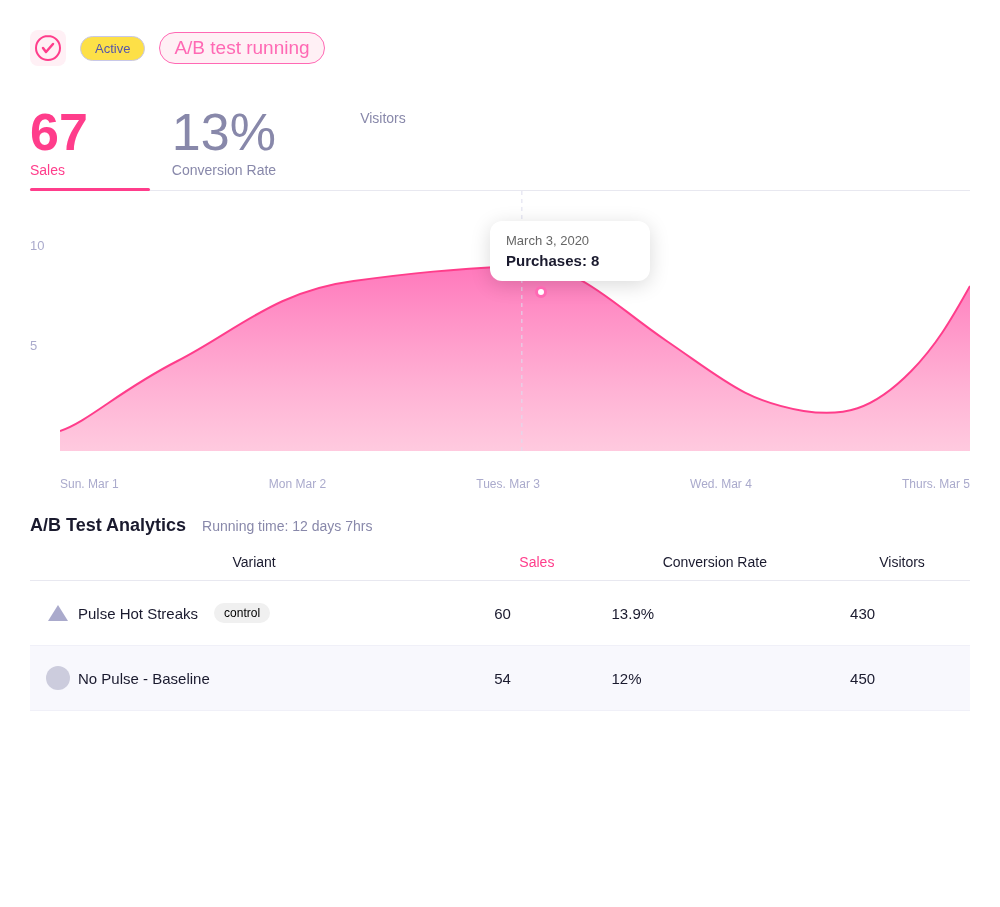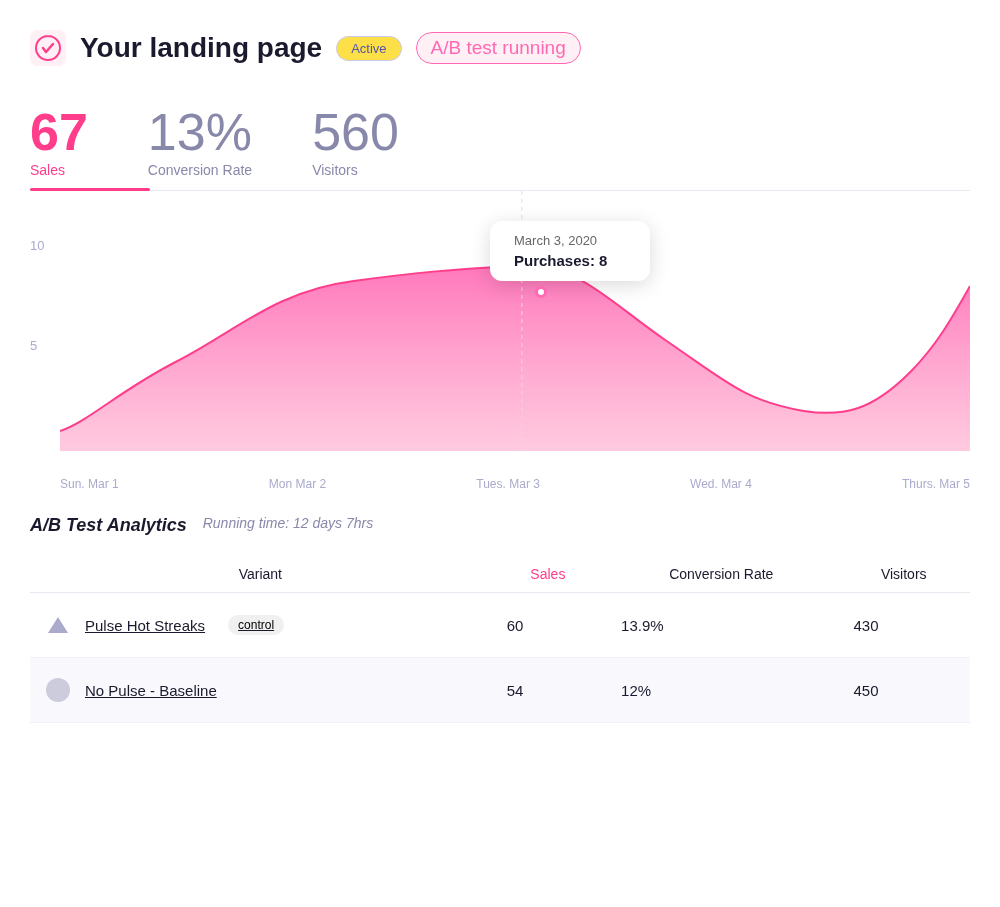--- a/index.html
+++ b/index.html
@@ -51,21 +51,21 @@
       color: #ff69b4;
       border-radius: 20px;
       padding: 4px 14px;
       font-size: 19px;
       font-weight: 500;
     }
 
     
     .stats-row {
       display: flex;
-      gap: 60px;
+      gap: 84px;
       padding: 20px 0 10px;
     }
 
     .stat-item {}
 
     .stat-value-pink {
       font-size: 52px;
       font-weight: 700;
       color: #ff3d8b;
       line-height: 1;
@@ -141,21 +141,21 @@
     }
 
     
     .tooltip {
       position: absolute;
       top: 30px;
       left: 460px;
       background: white;
       border-radius: 12px;
       box-shadow: 0 4px 20px rgba(0,0,0,0.15);
-      padding: 12px 24px;
+      padding: 12px 16px;
       min-width: 160px;
       z-index: 10;
     }
 
     .tooltip-date {
       font-size: 13px;
       color: #666;
       margin-bottom: 4px;
     }
 
@@ -177,23 +177,23 @@
       z-index: 11;
     }
 
     
     .ab-section {
       padding: 24px 0 16px;
     }
 
     .ab-header {
       display: flex;
+      align-items: center;
       gap: 16px;
-      margin-bottom: 20px;
-      font-style: italic;
+      margin-bottom: 8px;
     }
 
     .ab-title {
       font-size: 18px;
       font-weight: 700;
       color: #1a1a2e;
     }
 
     .ab-running {
       font-size: 14px;
@@ -226,22 +226,21 @@
       border-bottom: 1px solid #f0f0f8;
     }
 
     .ab-table tr.row-highlight {
       background: #f8f8fd;
     }
 
     .variant-cell {
       display: flex;
       align-items: center;
-      gap: 15px;
-      text-decoration: underline;
+      gap: 8px;
     }
 
     .icon-triangle {
       width: 24px;
       height: 24px;
       flex-shrink: 0;
     }
 
     .icon-circle {
       width: 24px;
@@ -271,37 +270,35 @@
 <div class="page-container">
 
   <div class="header">
 
     <svg class="logo-icon" viewBox="0 0 36 36" fill="none" xmlns="http://www.w3.org/2000/svg">
       <rect width="36" height="36" rx="8" fill="#fff0f5"></rect>
       <path d="M18 6C11.373 6 6 11.373 6 18s5.373 12 12 12 12-5.373 12-12S24.627 6 18 6z" stroke="#ff3d8b" stroke-width="2" fill="none"></path>
       <path d="M13 18 L16 22 L23 14" stroke="#ff3d8b" stroke-width="2.5" stroke-linecap="round" stroke-linejoin="round" fill="none"></path>
     </svg>
 
-    <span class="page-title">Your landing page</span>
 
     <span class="badge-active">Active</span>
     <span class="badge-ab">A/B test running</span>
   </div>
 
   <div class="stats-row">
     <div class="stat-item">
       <div class="stat-value-pink">67</div>
       <div class="stat-label-pink">Sales</div>
     </div>
     <div class="stat-item">
       <div class="stat-value-gray">13%</div>
       <div class="stat-label-gray">Conversion Rate</div>
     </div>
     <div class="stat-item">
-      <div class="stat-value-gray">560</div>
       <div class="stat-label-gray">Visitors</div>
     </div>
   </div>
 
   <div class="tabs-underline">
     <div class="tab-active-underline"></div>
   </div>
 
   <div class="chart-container">
 

